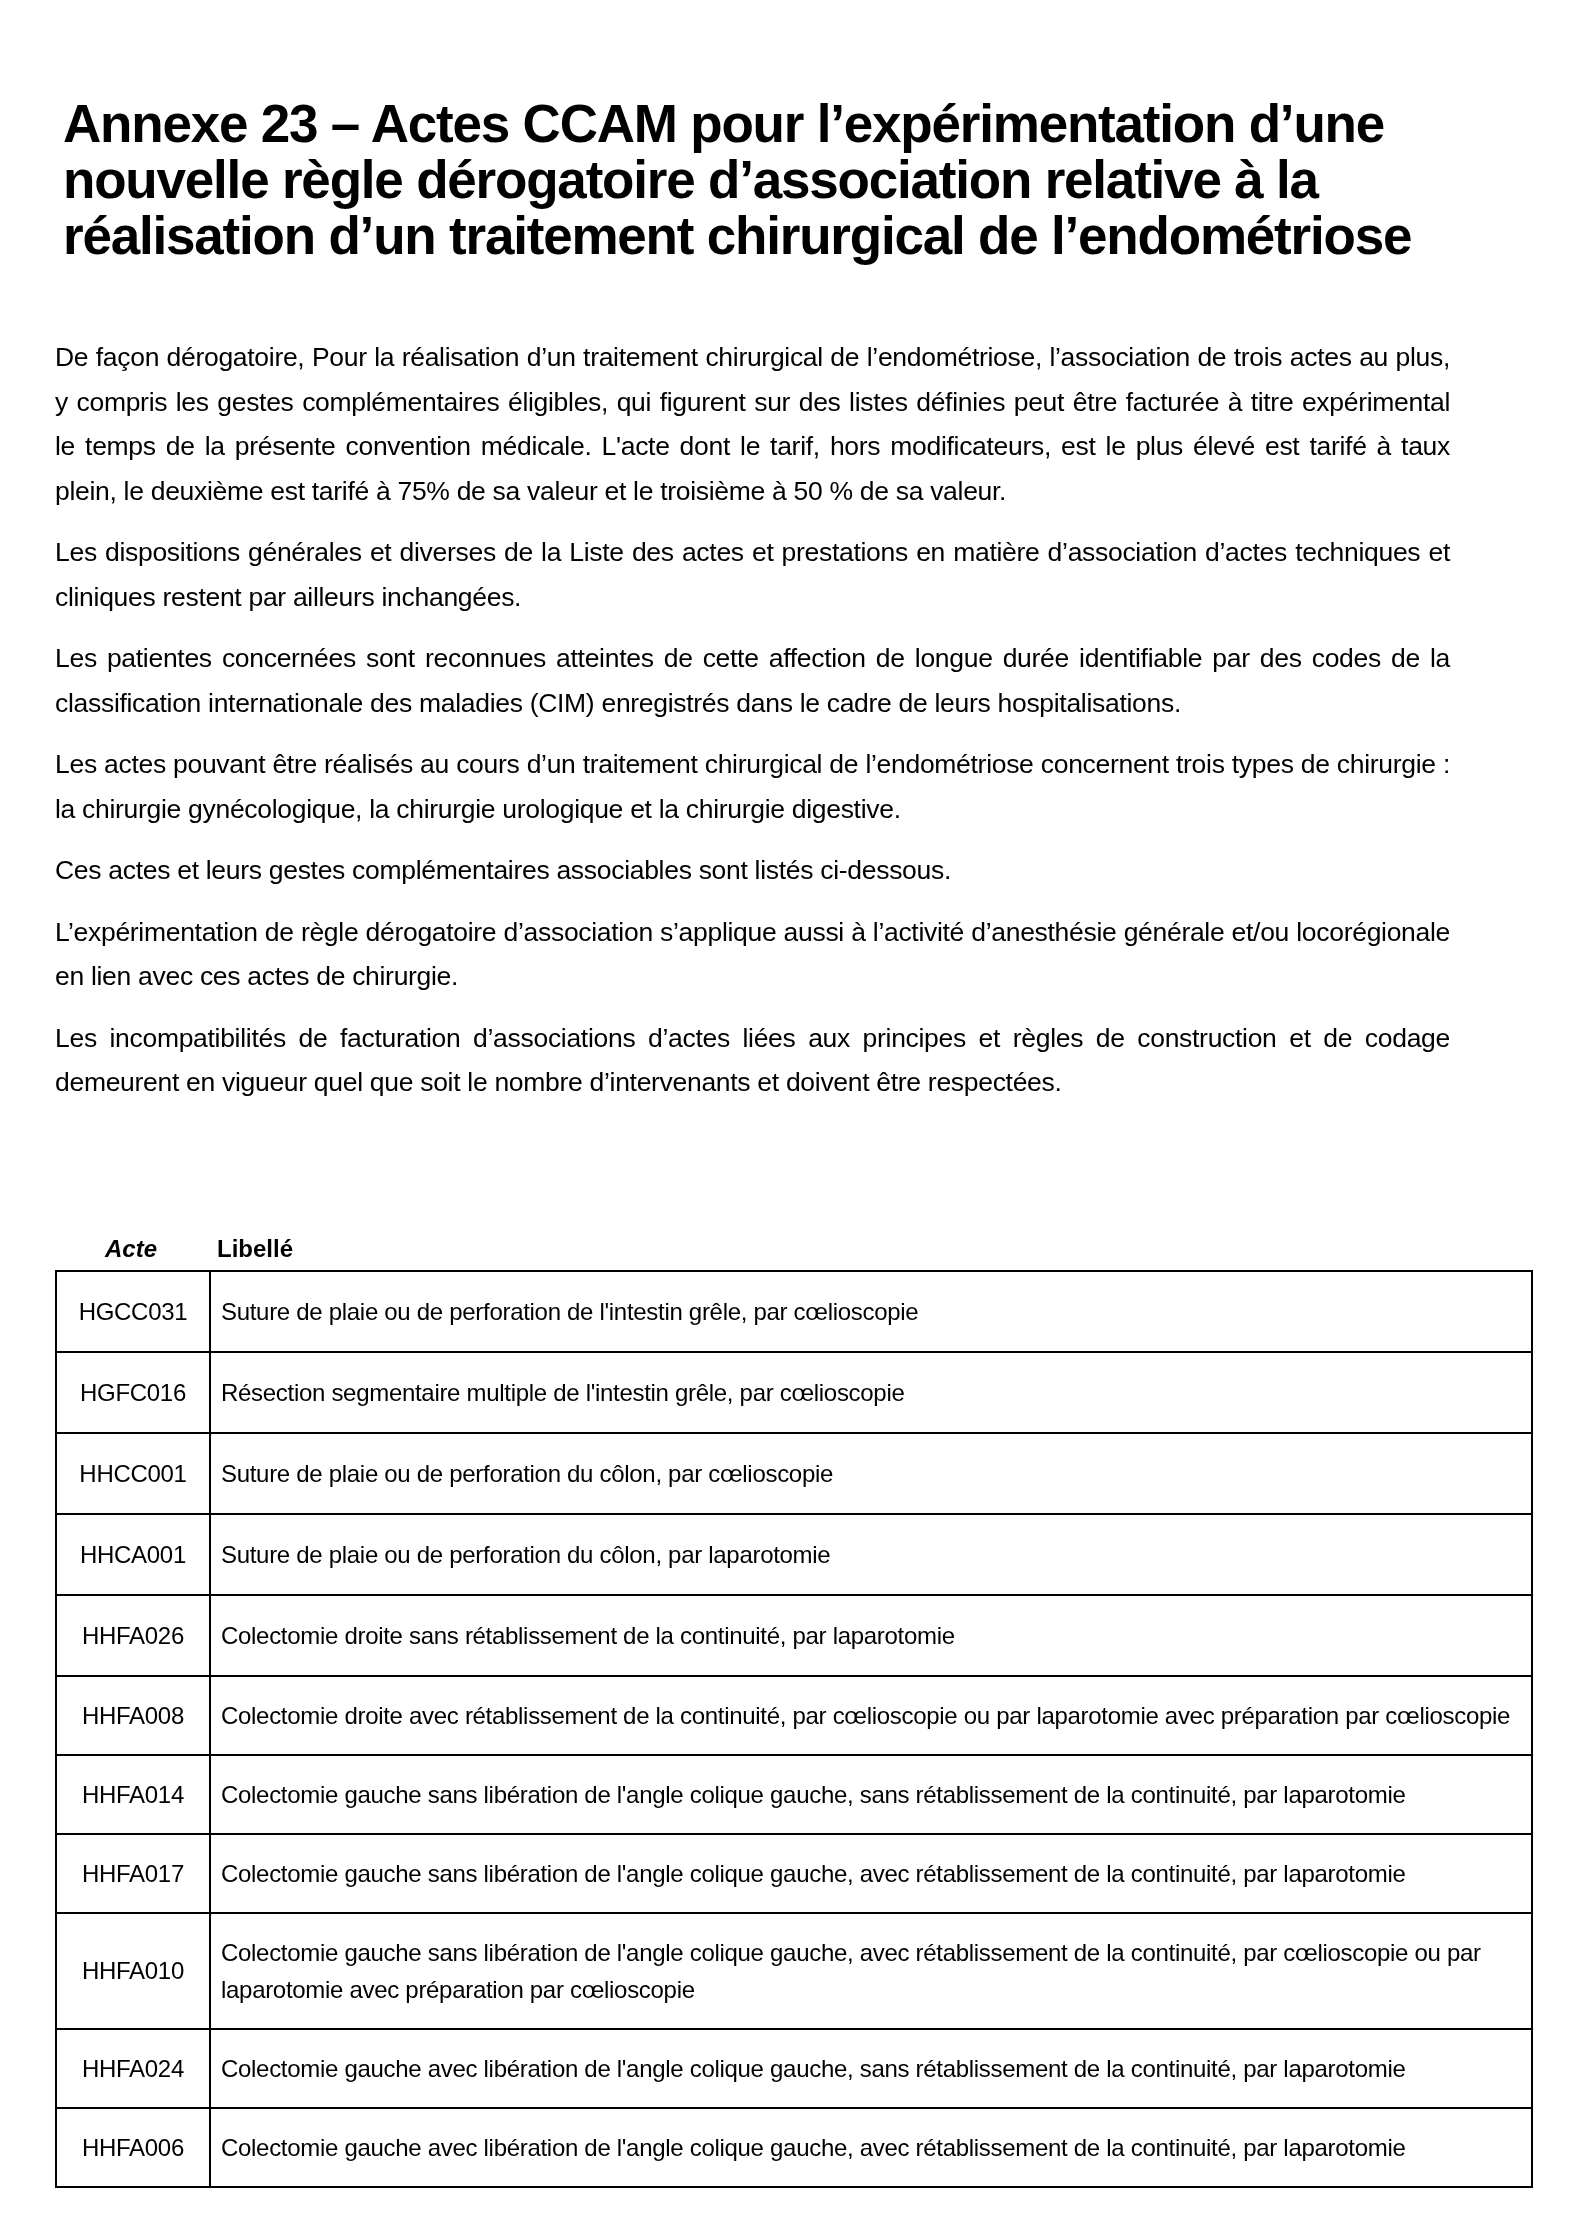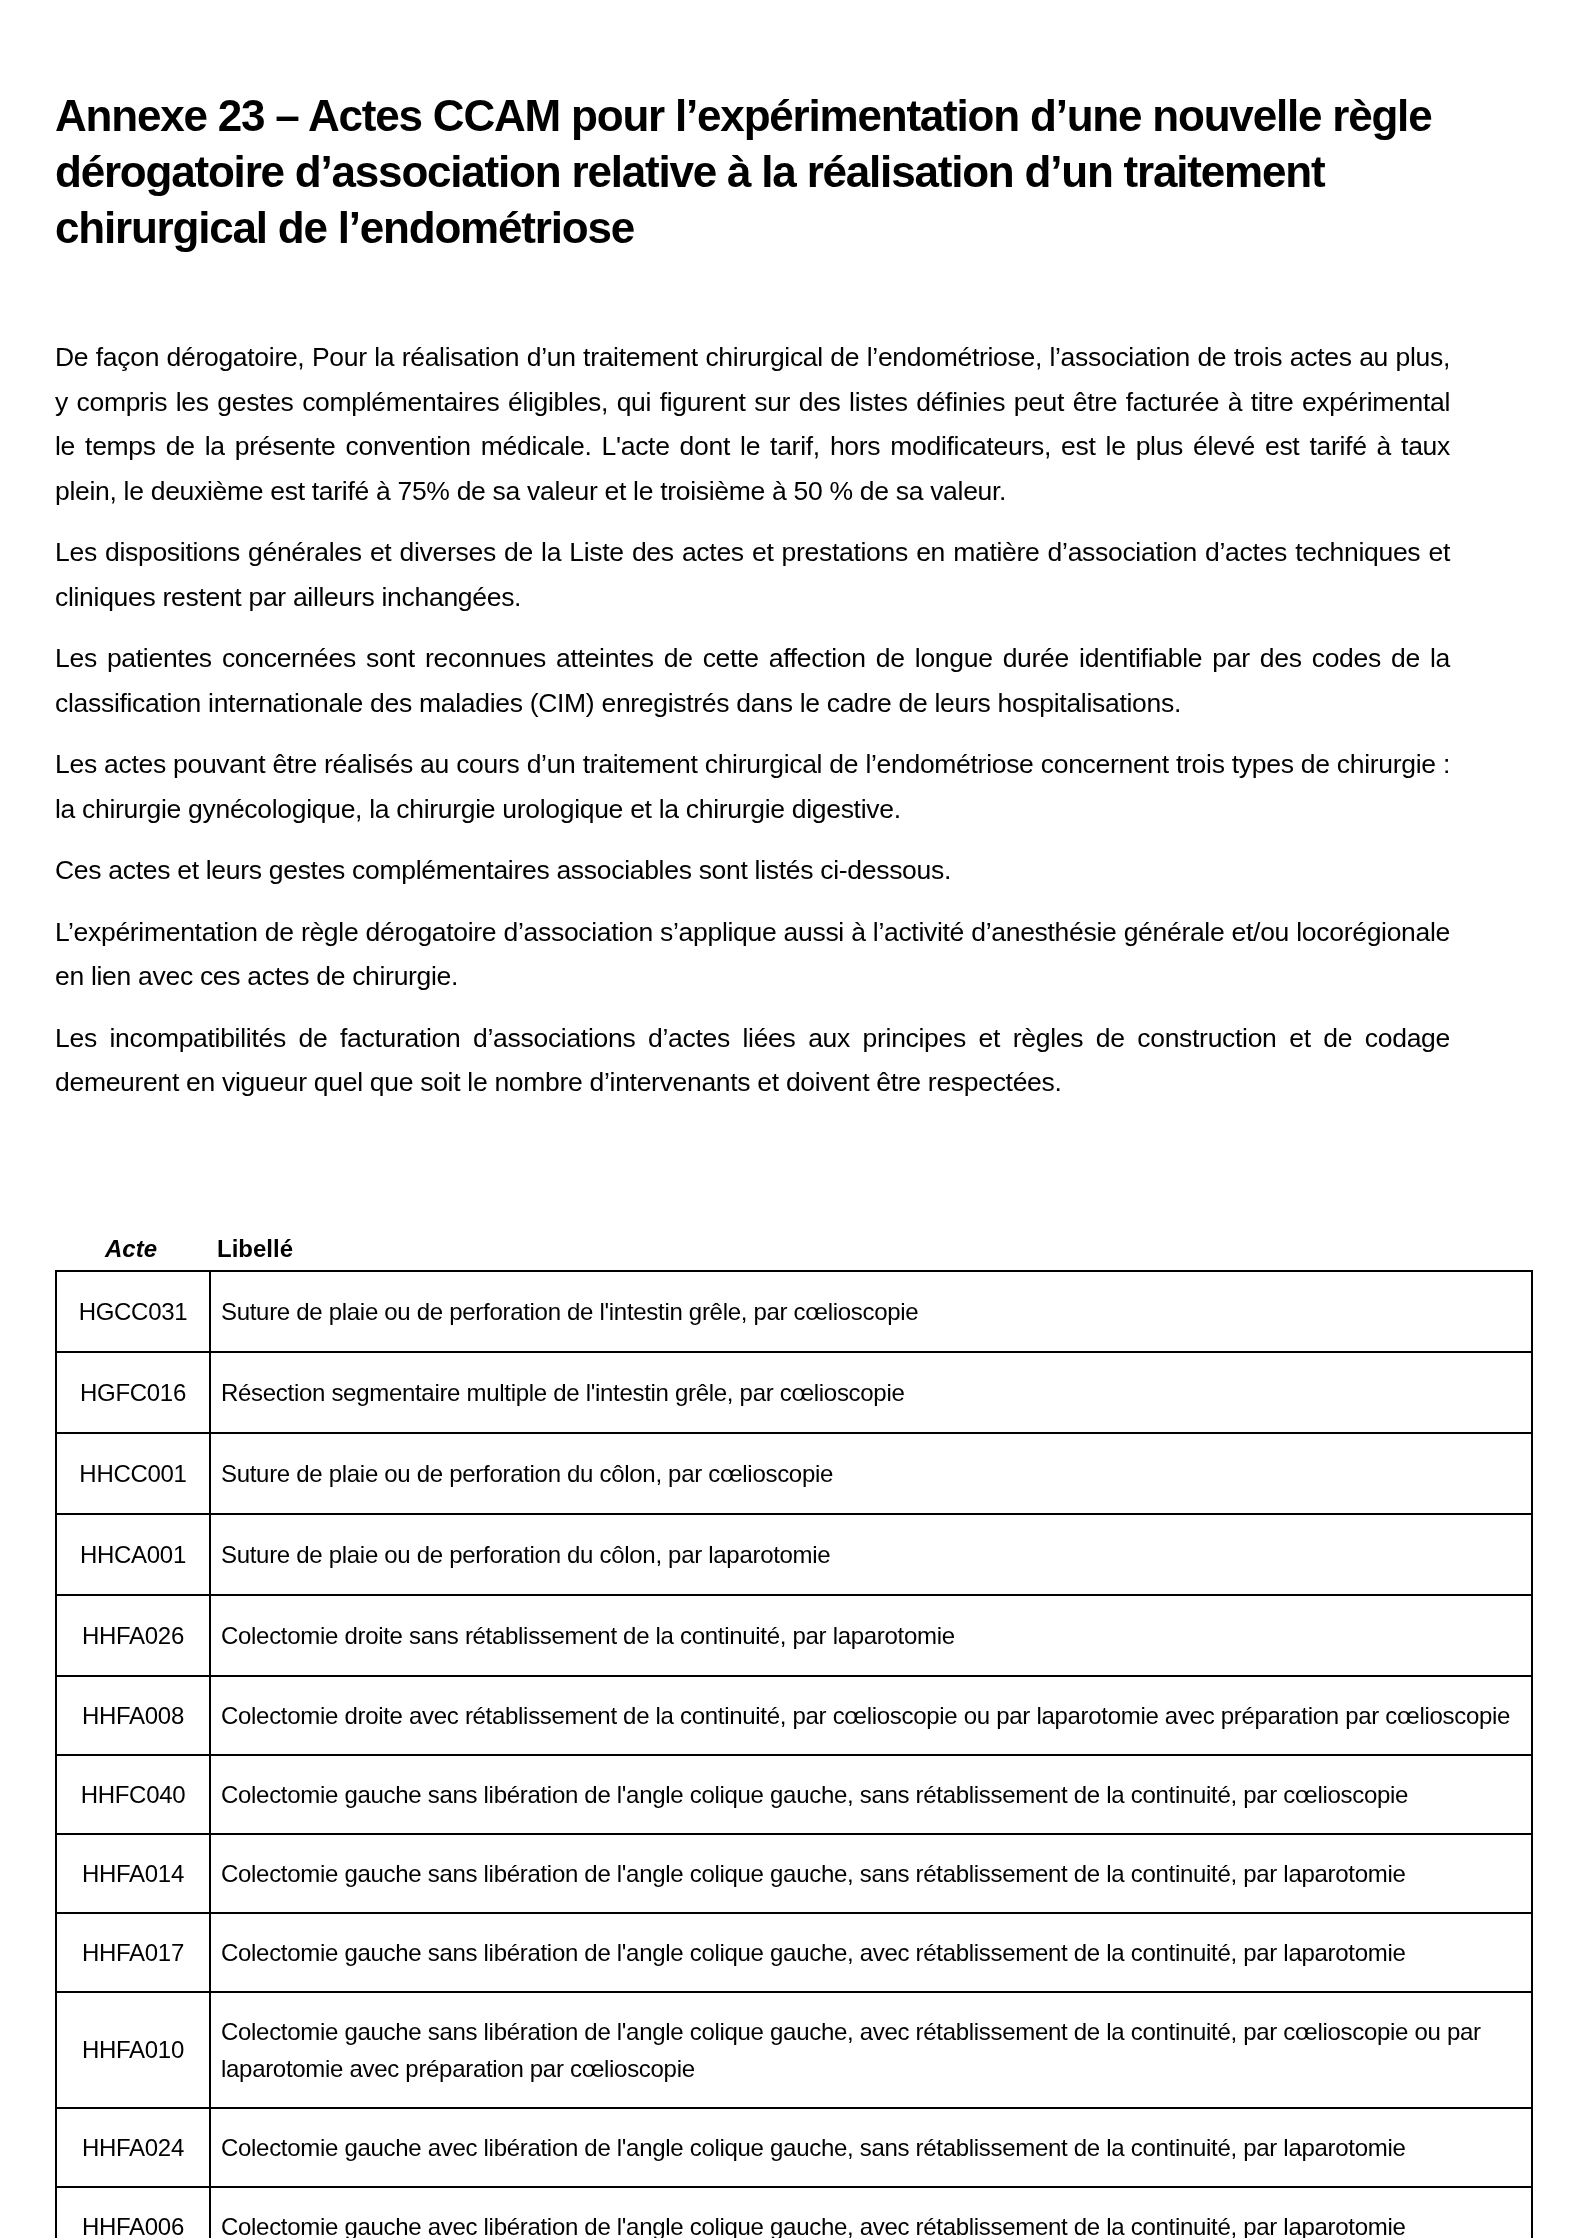--- a/index.html
+++ b/index.html
@@ -2,22 +2,22 @@
 <html><head>
 <meta charset="utf-8">
 <style>
   html, body { margin: 0; padding: 0; background: #ffffff; }
   body {
     width: 1578px; height: 2238px; position: relative; overflow: hidden;
     font-family: "Liberation Sans", "DejaVu Sans", sans-serif; color: #000;
   }
   .page { position: absolute; left: 55px; top: 0; width: 1478px; }
   h1 {
-    margin: 0; position: absolute; top: 88px; left: 0; width: 1400px;
-    font-size: 44px; line-height: 56px; font-weight: bold; letter-spacing: -1.2px;
+    margin: 8px; position: absolute; top: 88px; left: 0; width: 1400px;
+    font-size: 53px; line-height: 56px; font-weight: bold; letter-spacing: -1.2px;
   }
   .body-text {
     position: absolute; top: 335px; left: 0; width: 1395px;
     font-size: 26.5px; line-height: 44.5px; letter-spacing: -0.3px;
   }
   .body-text p { margin: 0 0 17px 0; text-align: justify; }
   .tbl-wrap { position: absolute; top: 1228px; left: 0; width: 1478px; }
   .tbl-head { display: flex; height: 42px; align-items: center; font-weight: bold; font-size: 24px; }
   .tbl-head .c1 { width: 152px; text-align: center; font-style: italic; }
   .tbl-head .c2 { padding-left: 10px; }
@@ -68,24 +68,20 @@
           </tr>
         <tr class="single">
             <td class="code">HHFA026</td>
             <td class="lib">Colectomie droite sans rétablissement de la continuité, par laparotomie</td>
           </tr>
         <tr>
             <td class="code">HHFA008</td>
             <td class="lib">Colectomie droite avec rétablissement de la continuité, par cœlioscopie ou par laparotomie avec préparation par cœlioscopie</td>
           </tr>
         <tr>
-            <td class="code">HHFC040</td>
-            <td class="lib">Colectomie gauche sans libération de l'angle colique gauche, sans rétablissement de la continuité, par cœlioscopie</td>
-          </tr>
-        <tr>
             <td class="code">HHFA014</td>
             <td class="lib">Colectomie gauche sans libération de l'angle colique gauche, sans rétablissement de la continuité, par laparotomie</td>
           </tr>
         <tr>
             <td class="code">HHFA017</td>
             <td class="lib">Colectomie gauche sans libération de l'angle colique gauche, avec rétablissement de la continuité, par laparotomie</td>
           </tr>
         <tr>
             <td class="code">HHFA010</td>
             <td class="lib">Colectomie gauche sans libération de l'angle colique gauche, avec rétablissement de la continuité, par cœlioscopie ou par laparotomie avec préparation par cœlioscopie</td>

